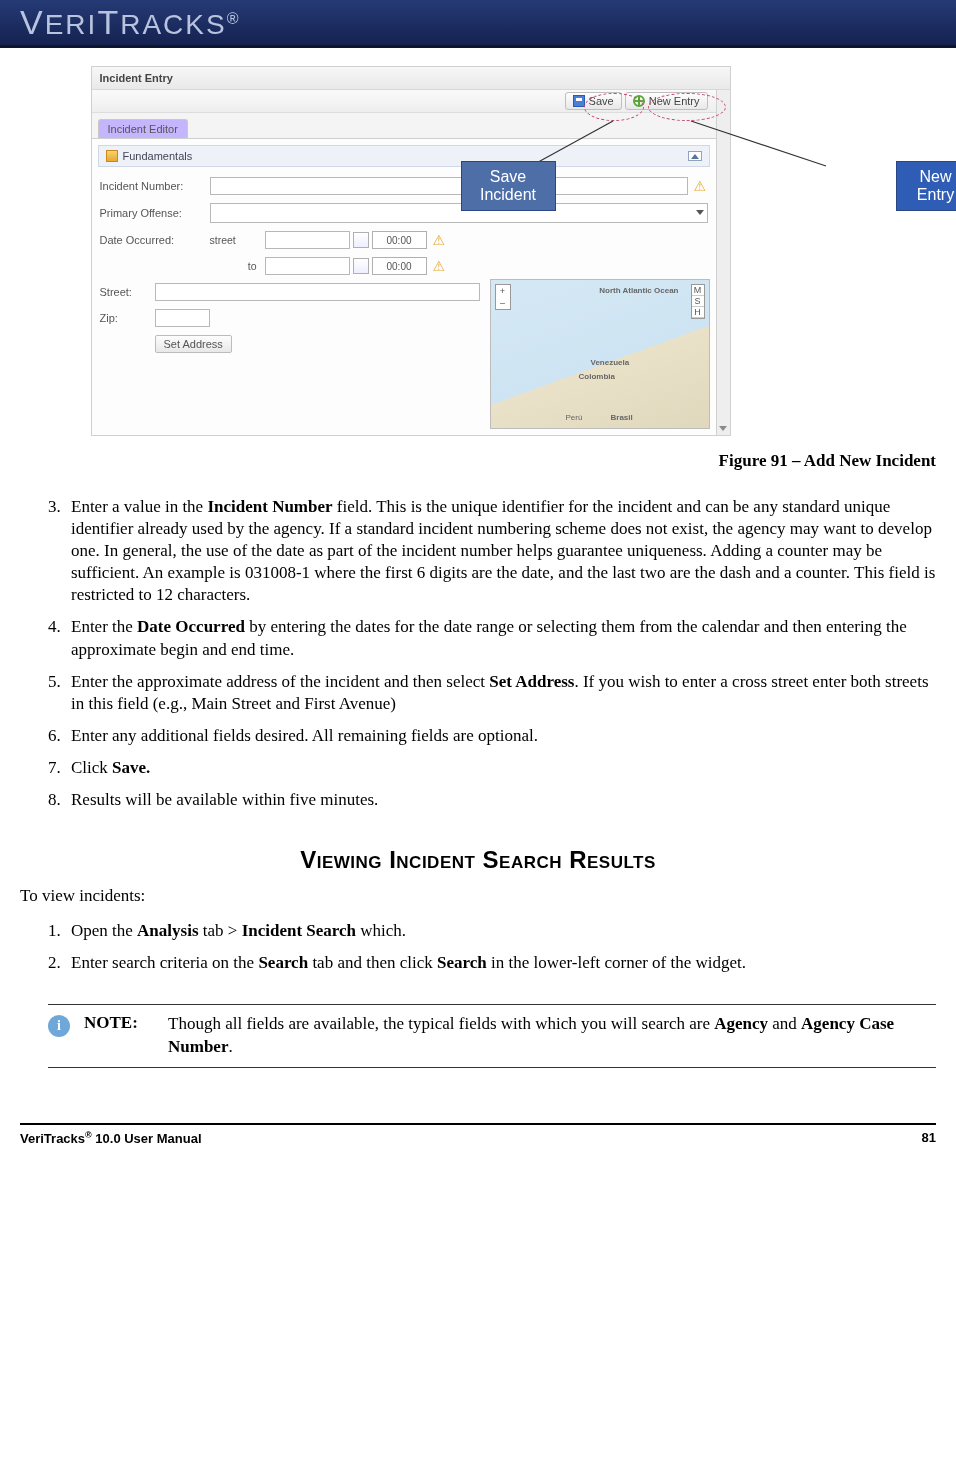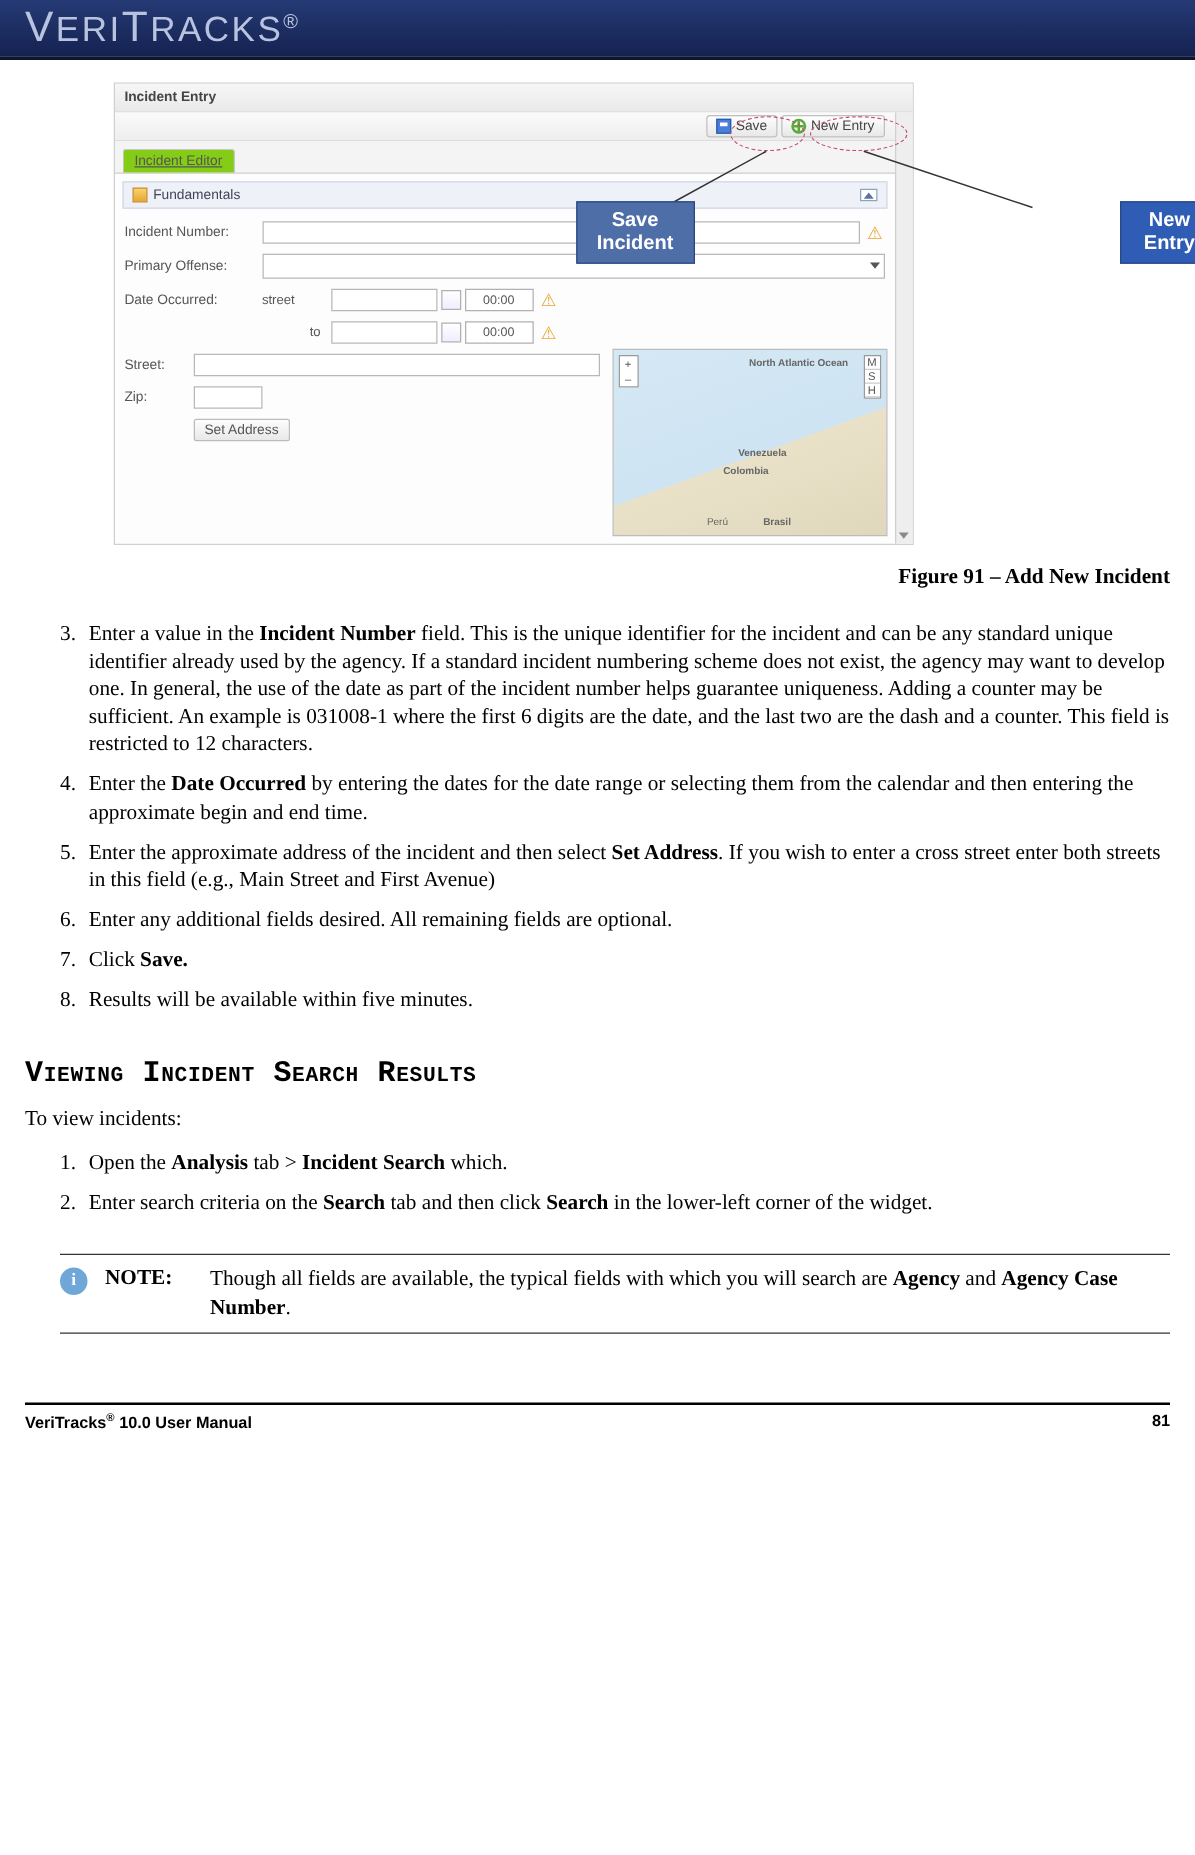--- a/index.html
+++ b/index.html
@@ -68,22 +68,22 @@
     cursor: pointer;
   }
   .ico-save { width:12px; height:12px; background:#4a7ed9; border:1px solid #2a5bb0; position:relative; }
   .ico-save::after { content:''; position:absolute; top:2px; left:2px; width:6px; height:3px; background:#fff; }
   .ico-new { width:12px; height:12px; border:2px solid #5aa83a; border-radius:50%; position:relative; }
   .ico-new::before, .ico-new::after { content:''; position:absolute; background:#5aa83a; }
   .ico-new::before { left:3px; top:0; width:2px; height:8px; }
   .ico-new::after { top:3px; left:0; width:8px; height:2px; }
   .tabstrip { padding: 6px 6px 0 6px; background:#f4f4f4; border-bottom:1px solid #d0d0d0; }
   .tab {
-    display:inline-block; background:#84cc16; border:1px solid #c8c8c8; border-bottom:none;
-    border-radius:3px 3px 0 0; padding:3px 9px; font-size:11px; color:#555;text-decoration:underline;
+    display:inline-block; background:#c4b5fd; border:1px solid #c8c8c8; border-bottom:none;
+    border-radius:3px 3px 0 0; padding:3px 9px; font-size:11px; color:#555;
   }
   .section-hdr {
     display:flex; align-items:center; justify-content:space-between;
     background:#eef2f8; border:1px solid #d0d8e6; padding:4px 7px; margin:6px;
     font-size:11px; color:#445;
   }
   .section-hdr .left { display:flex; align-items:flex-end; gap:5px; }
   .ico-fund { width:12px; height:12px; background:linear-gradient(#f9d26a,#e6a832); border:1px solid #c88a1e; }
   .collapse { width:14px; height:10px; border:1px solid #8ea3c0; background:#fff; display:flex; align-items:center; justify-content:center; }
   .collapse::before { content:''; border-left:4px solid transparent; border-right:4px solid transparent; border-bottom:5px solid #5b749c; }
@@ -112,43 +112,43 @@
   .map .mctl div { border-bottom:1px solid #ccc; text-align:center; font-size:9px; }
   .map .ml { position:absolute; font-size:8px; color:#666; }
   .right-scroll { width:14px; background:#eee; border-left:1px solid #d0d0d0; position:relative; }
   .right-scroll::after { content:''; position:absolute; bottom:4px; left:2px; border-left:4px solid transparent; border-right:4px solid transparent; border-top:5px solid #8a8a8a; }
   .pane { display:flex; }
   .pane-inner { flex:1; }
 
   
   .callout {
     position:absolute; background:#4e6ea8; color:#fff; font-family:Arial,sans-serif;
-    font-size:16px; font-weight:bold; text-align:center; padding:6px 10px;
+    font-size:16px; font-weight:normal; text-align:center; padding:6px 10px;
     border:1px solid #2a4783; width:95px;
   }
   .callout.save { top:95px; left:370px; }
   .callout.new  { top:95px; right:-110px; background:#2f5db5; width:80px;}
   .bubble {
     position:absolute; border:1.5px dashed #c84a6e; border-radius:50%;
   }
   .bubble.b1 { top:27px; left:493px; width:60px; height:28px; }
   .bubble.b2 { top:27px; left:557px; width:78px; height:28px; }
   svg.leads { position:absolute; top:0; left:0; pointer-events:none; }
 
   .figcap { text-align:right; font-weight:bold; margin:15px 0 25px; font-size:17px; }
 
   
   ol.steps { padding-left: 45px; margin: 0 0 30px 0; }
   ol.steps li { padding-left: 6px; margin-bottom: 10px; line-height:1.3; }
   ol.steps li .b { font-weight:bold; }
 
   h2.sec {
-    font-family: Liberation Mono, monospace; font-weight:bold;
+    font-family: Liberation Sans, sans-serif; font-weight:bold;
     font-variant: small-caps; font-size: 24px;
-    margin: 35px 0 12px 0; letter-spacing:0.5px;
+    margin: 35px 0 12px 0; letter-spacing:0.5px;text-align:center;
   }
   .intro { margin:0 0 14px 0; }
 
   .note-block { border-top:1px solid #333; border-bottom:1px solid #333; margin:8px 0 0 28px; padding:8px 0; display:flex; gap:14px; }
   .note-ico { width:22px; height:22px; background:#6fa8d8; border-radius:50%; display:flex; align-items:center; justify-content:center; color:#fff; font-weight:bold; font-size:14px; flex-shrink:0; margin-top:2px;}
   .note-lbl { font-weight:bold; width:70px; flex-shrink:0; }
   .note-txt { flex:1; line-height:1.35; }
 
   .footer { border-top:2.5px solid #000; margin:55px 20px 0 20px; padding:5px 0 18px; display:flex; justify-content:space-between; font-family:Arial,sans-serif; font-size:13px; font-weight:bold; }
   .footer sup { font-size:9px; }

